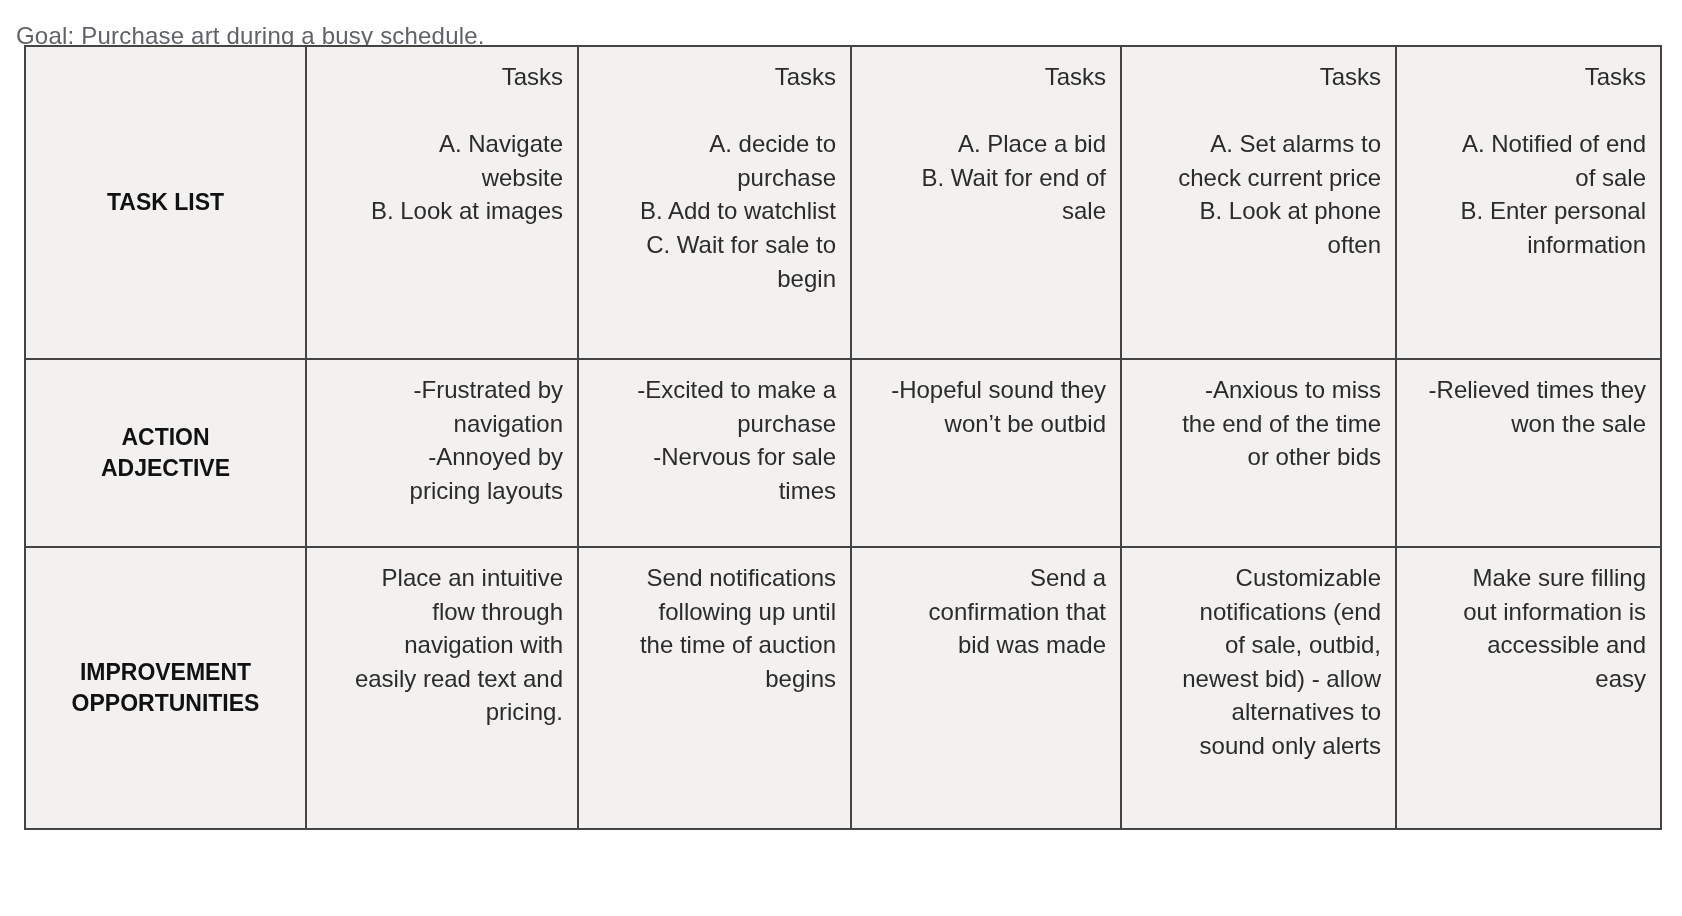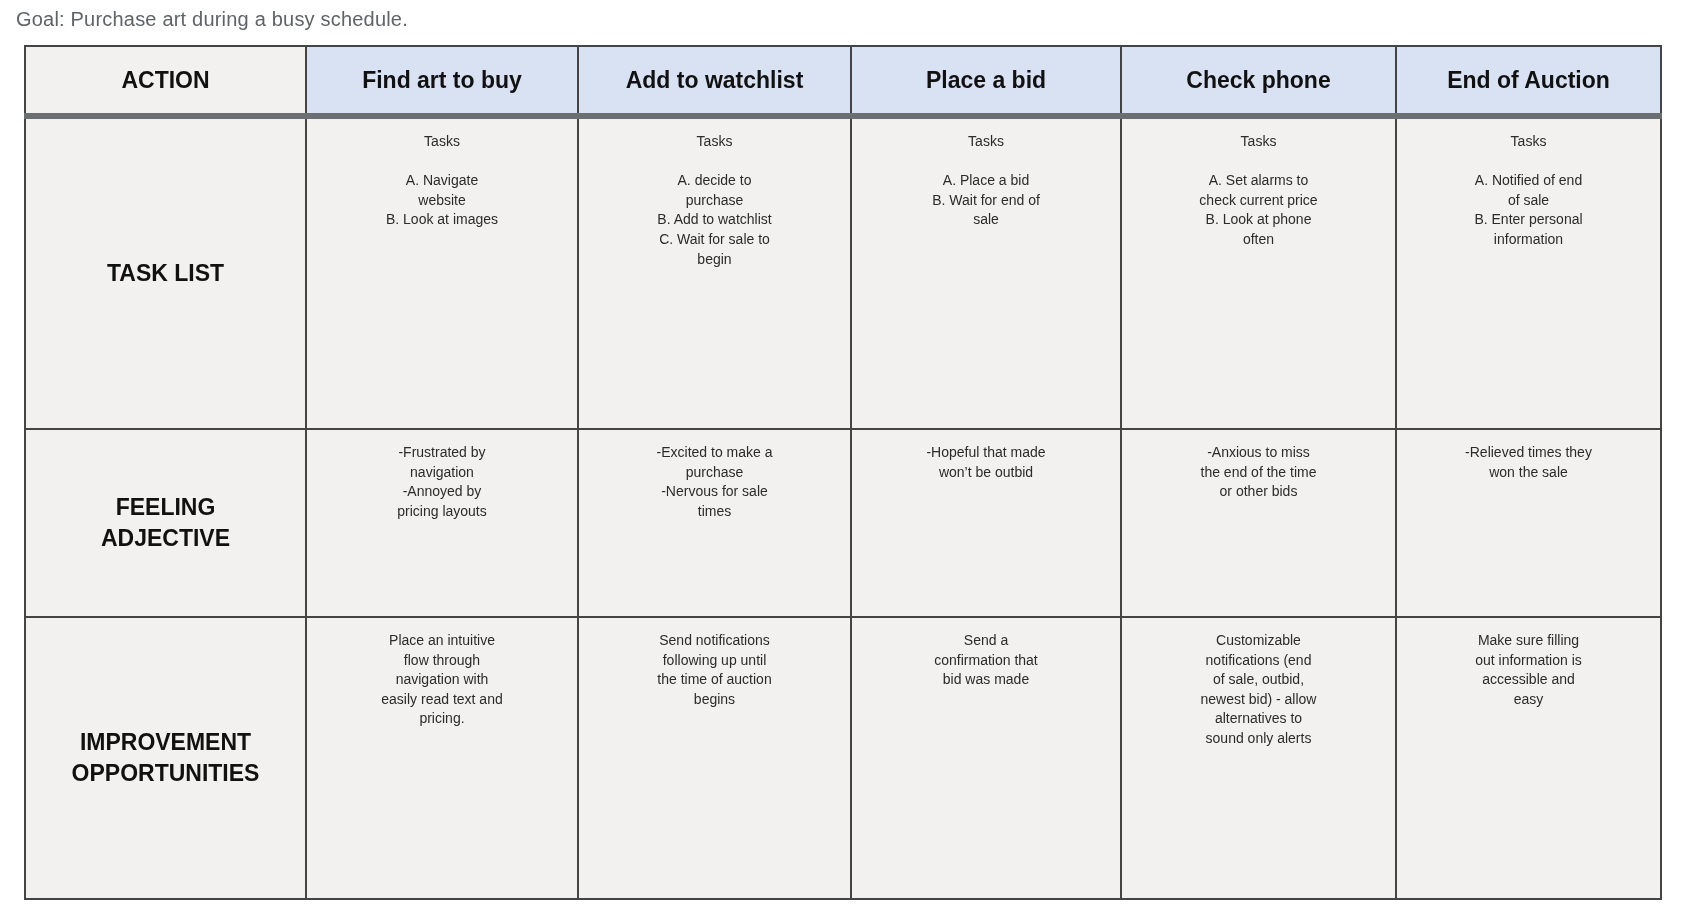--- a/index.html
+++ b/index.html
@@ -3,70 +3,62 @@
 <meta charset="utf-8">
 <style>
   :root{
     --page-bg:#ffffff; --title-text:#5f6368; --header-blue:#d9e2f3;
     --cell-gray:#f2f1ef; --border-thin:#444444; --border-thick:#6b6f72;
     --body-text:#2b2b2b; --label-text:#111111;
   }
   *{box-sizing:border-box; margin:0; padding:0;}
   html,body{width:1682px; height:916px; background:var(--page-bg);
     font-family:"Liberation Sans", sans-serif; overflow:hidden;}
-  .goal{position:absolute; left:16px; top:8px; font-size:20px;
+  .goal{position:absolute; left:16px; top:22px; font-size:24px;
     color:var(--title-text); letter-spacing:0.2px;}
   table.journey{position:absolute; left:24px; top:45px;
     border-collapse:collapse; table-layout:fixed;}
   table.journey th, table.journey td{
     border:2px solid var(--border-thin);
     background:var(--cell-gray);
     white-space:pre-line;
   }
   
   tr.header-row th{height:70px; vertical-align:middle; text-align:center;
     font-size:23px; font-weight:bold; color:var(--label-text);
     border-bottom:6px solid var(--border-thick);}
   tr.header-row th.col-head{background:var(--header-blue);}
   
   th.row-label, th.corner{border-right:6px solid var(--border-thick);}
   th.row-label{vertical-align:middle; text-align:center; font-size:23px;
     font-weight:bold; color:var(--label-text); line-height:1.35;
     border-top:6px solid var(--border-thick);
     border-bottom:6px solid var(--border-thick);margin-left:48px;}
   
-  td.cell{vertical-align:top; text-align:center; padding:13px 14px;
-    font-size:14px; line-height:1.4; color:var(--body-text);}
+  td.cell{vertical-align:top; text-align:right; padding:13px 14px;
+    font-size:24px; line-height:1.4; color:var(--body-text);}
   tr.row-tasks{height:313px;}
   tr.row-feeling{height:188px;}
   tr.row-improve{height:282px;}
 </style>
 </head>
 <body>
 
 <div class="goal">Goal: Purchase art during a busy schedule.</div>
 
 <table class="journey">
   <colgroup>
     <col style="width:281px">
       <col style="width:272px">
       <col style="width:273px">
     <col style="width:270px">
       <col style="width:275px">
       <col style="width:265px">
   </colgroup>
   <tbody>
-    <tr class="header-row">
-      <th class="corner">ACTION</th>
-      <th class="col-head">Find art to buy</th>
-      <th class="col-head">Add to watchlist</th>
-      <th class="col-head">Place a bid</th>
-      <th class="col-head">Check phone</th>
-      <th class="col-head">End of Auction</th>
-    </tr>
 
     <tr class="row-tasks">
       <th class="row-label">TASK LIST</th>
       <td class="cell">Tasks
 
 A. Navigate
 website
 B. Look at images</td>
       <td class="cell">Tasks
 
@@ -88,31 +80,31 @@
 often</td>
       <td class="cell">Tasks
 
 A. Notified of end
 of sale
 B. Enter personal
 information</td>
     </tr>
 
     <tr class="row-feeling">
-      <th class="row-label">FEELING
+      <th class="row-label">ACTION
 ADJECTIVE</th>
       <td class="cell">-Frustrated by
 navigation
 -Annoyed by
 pricing layouts</td>
       <td class="cell">-Excited to make a
 purchase
 -Nervous for sale
 times</td>
-      <td class="cell">-Hopeful that made
+      <td class="cell">-Hopeful sound they
 won’t be outbid</td>
       <td class="cell">-Anxious to miss
 the end of the time
 or other bids</td>
       <td class="cell">-Relieved times they
 won the sale</td>
     </tr>
 
     <tr class="row-improve">
       <th class="row-label">IMPROVEMENT

